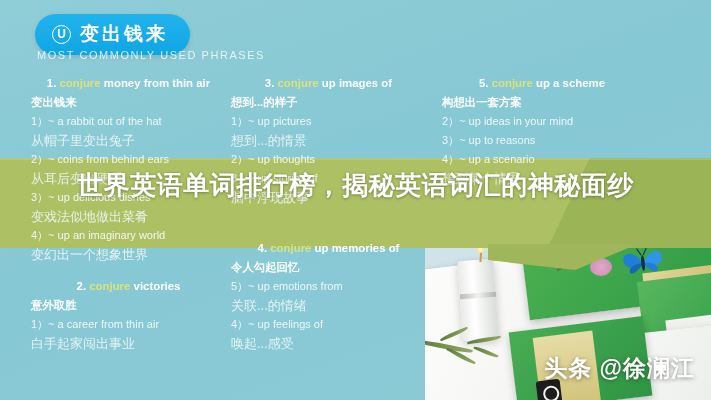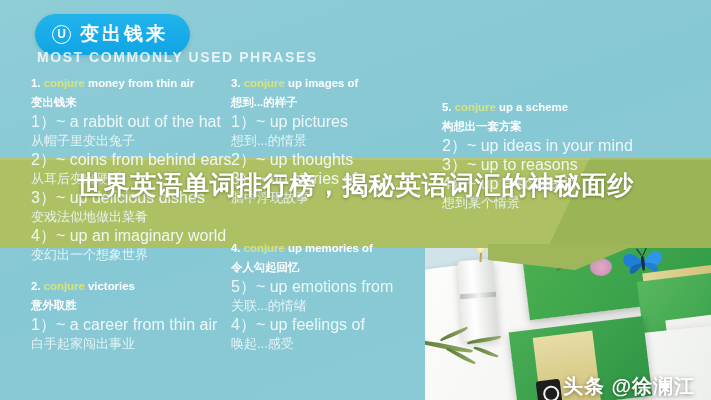--- a/index.html
+++ b/index.html
@@ -135,64 +135,64 @@
     display:flex; align-items:center; justify-content:center;
     font-size:12px; font-weight:bold; color:#fff; line-height:1;
   }
   .badge-text{
     color:#ffffff; font-size:19px; font-weight:bold; letter-spacing:3px;
     white-space:nowrap;
   }
   .subtitle{
     position:absolute; left:37px; top:49px;
     color:rgba(255,255,255,.78);
-    font-size:14px; font-weight:bold; letter-spacing:1.55px;
+    font-size:11px; font-weight:normal; letter-spacing:1.55px;
     white-space:nowrap;
   }
 
   
   .cols{ position:absolute; left:0; top:0; width:711px; height:400px; }
   .col{ position:absolute; top:74px; }
   .col-1{ left:31px; width:195px; }
   .col-2{ left:231px; width:195px; }
-  .col-3{ left:442px; width:200px;margin-top:24px; }
+  .col-3{ left:442px; width:200px; }
 
   .entry{ margin-bottom:2px; }
   .entry-head{
     font-size:11.4px; font-weight:bold; color:#ffffff;
-    line-height:19px; white-space:nowrap;
+    line-height:19px; white-space:nowrap;text-align:center;
   }
   .entry-head .kw{ color:#dbe27a; }
   .entry-cn{
     font-size:11.4px; font-weight:bold; color:#ffffff; line-height:19px;
   }
   .sub-en{
-    font-size:16px; color:#f4fbfc; line-height:19px; white-space:nowrap;
+    font-size:11px; color:#f4fbfc; line-height:19px; white-space:nowrap;
     opacity:.94;
   }
   .sub-cn{
     font-size:13px; color:#eef8f9; line-height:19px; opacity:.9;
   }
   .gap{ height:11px; }
 
   
   .overlay-title{
     position:absolute; left:0; top:166px; width:711px;
     text-align:center;
     color:#ffffff;
     font-size:26px; font-weight:bold; line-height:38px;
     letter-spacing:.5px;
     text-shadow:0 1px 3px rgba(60,70,30,.45), 0 0 2px rgba(60,70,30,.3);
     padding:0 28px;
   }
 
   
   .watermark{
-    position:absolute; right:16px; bottom:0;
-    color:#ffffff; font-size:20px; font-weight:bold;
+    position:absolute; right:16px; bottom:16px;
+    color:#ffffff; font-size:23px; font-weight:bold;
     letter-spacing:1px;
     text-shadow:0 1px 4px rgba(0,0,0,.45);
     white-space:nowrap;
   }
 </style>
 </head>
 <body>
 
 <div id="stage">
 

